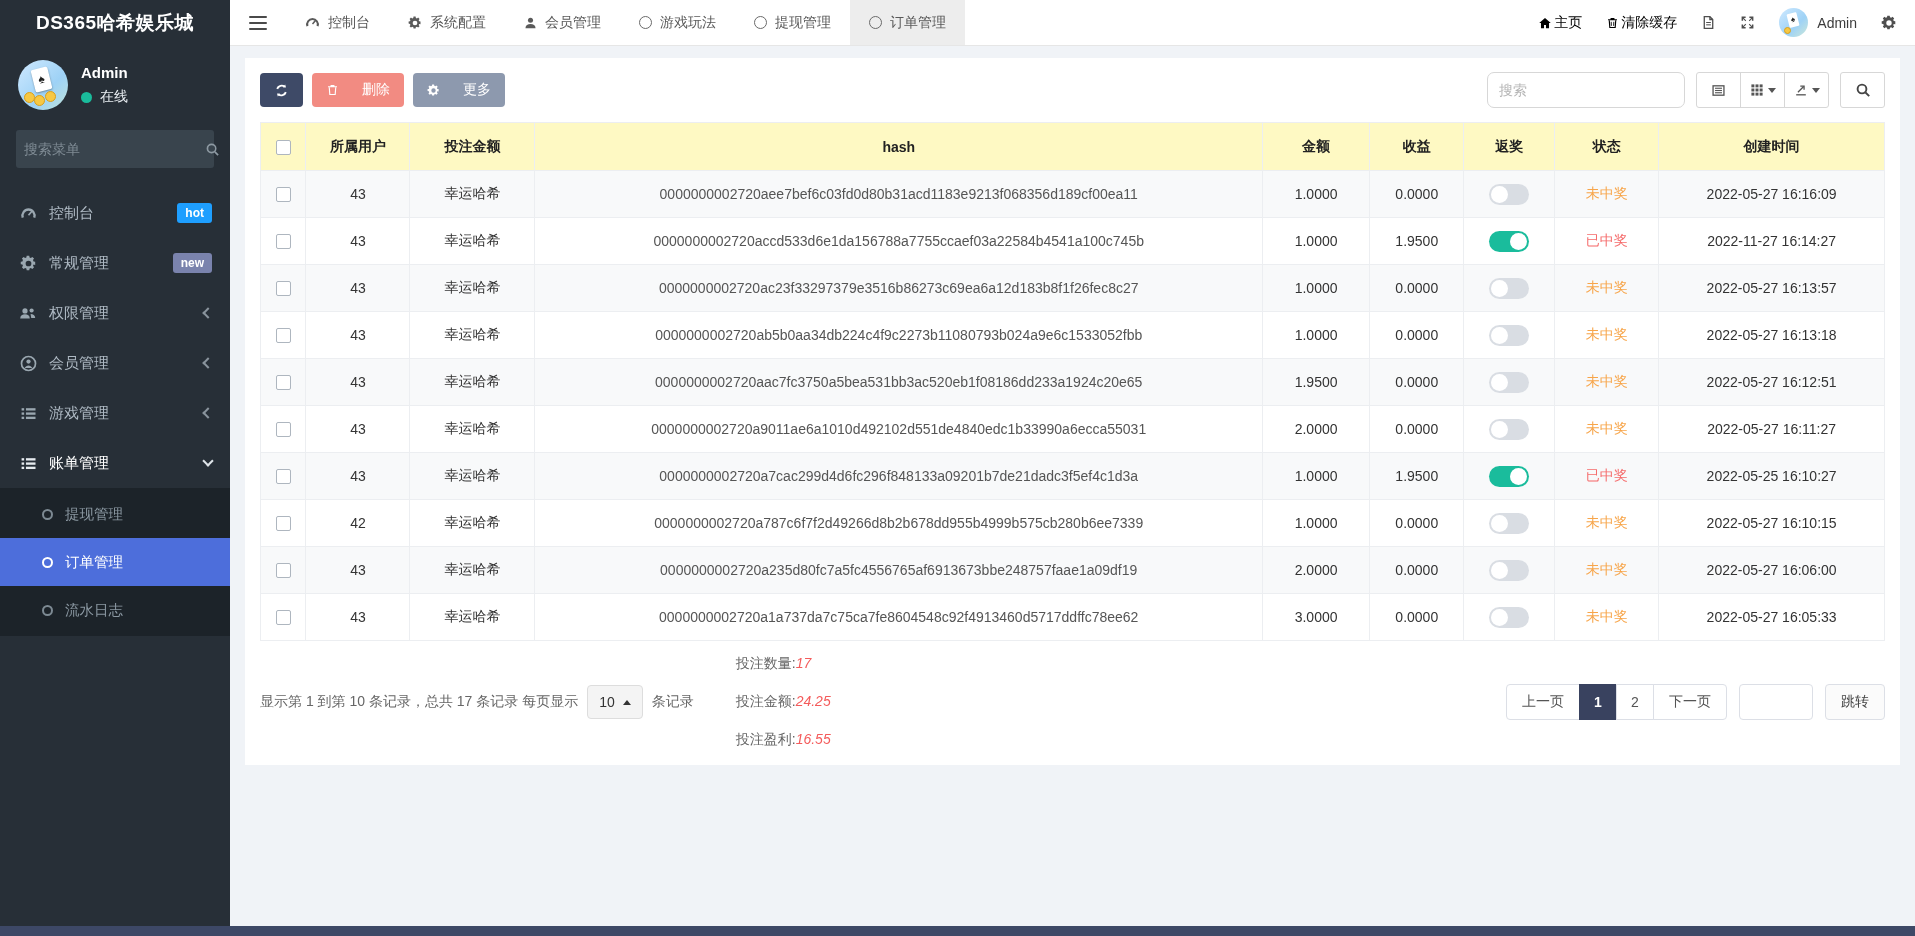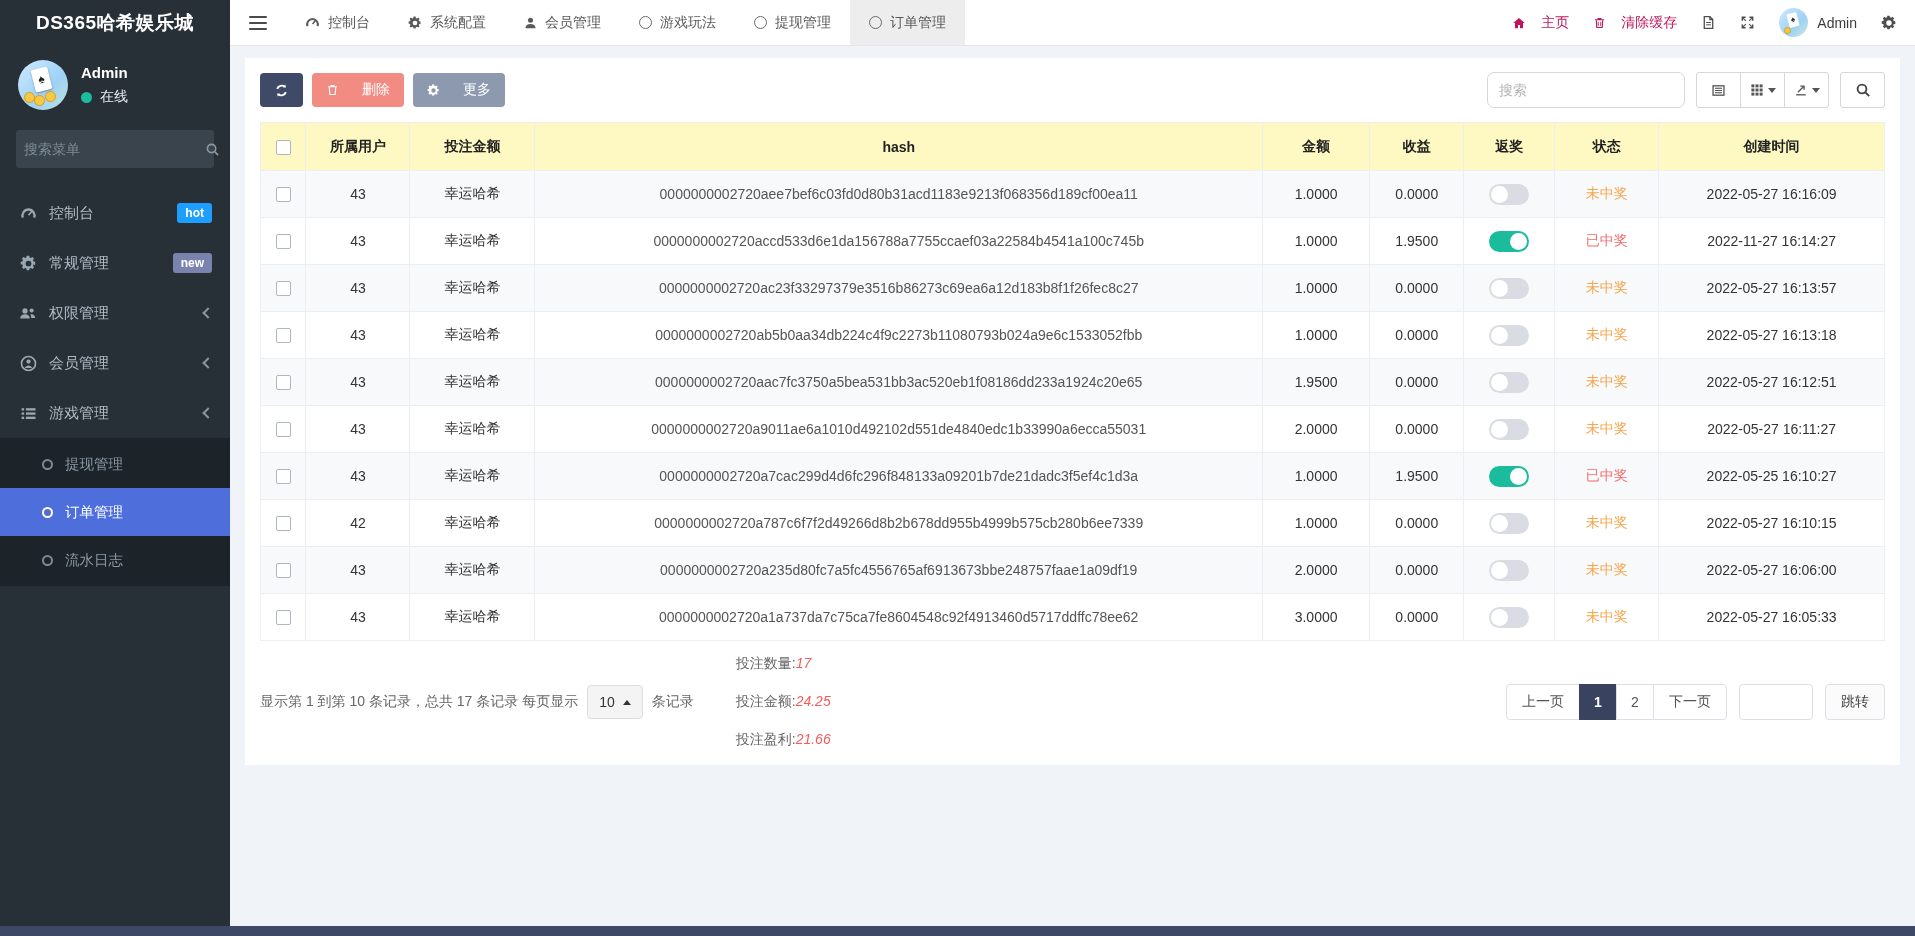--- a/index.html
+++ b/index.html
@@ -38,21 +38,21 @@
 
   
   .topnav { position:absolute; left:230px; right:0; top:0; height:46px; background:#fff; border-bottom:1px solid #e6e6e6; display:flex; align-items:stretch; z-index:3; }
   .hamburger { width:56px; display:flex; flex-direction:column; justify-content:center; align-items:center; gap:4px; cursor:pointer; }
   .hamburger b { width:18px; height:2px; background:#4a4a4a; border-radius:1px; }
   .tn-item { display:flex; align-items:center; gap:8px; padding:0 19px; color:#595959; font-size:14px; cursor:pointer; }
   .tn-item.active { background:#ededed; }
   .tn-item .ticon { color:#5a5a5a; display:flex; }
   .ocircle { width:13px; height:13px; border:1.6px solid #6a6a6a; border-radius:50%; }
   .tn-right { margin-left:auto; display:flex; align-items:center; padding-right:18px; gap:24px; }
-  .tn-link { display:flex; align-items:center; gap:15px; color:#be185d; font-size:14px; cursor:pointer; }
+  .tn-link { display:flex; align-items:center; gap:2px; color:#000000; font-size:14px; cursor:pointer; }
   .tn-iconbtn { color:#4f4f4f; cursor:pointer; display:flex; }
   .tn-admin { display:flex; align-items:center; gap:9px; cursor:pointer; }
   .avatar-sm { width:29px; height:29px; border-radius:50%; background:linear-gradient(135deg,#cfe9ff 0%,#9ed2f6 60%,#cde8d8 100%); position:relative; overflow:hidden; }
   .avatar-sm .pcard { position:absolute; left:9px; top:5px; width:10px; height:14px; background:#fff; border-radius:1px; transform:rotate(-14deg); color:#222; font-size:8px; line-height:13px; text-align:center; }
   .avatar-sm .coin { position:absolute; width:7px; height:7px; border-radius:50%; background:#f7c843; border:1px solid #d99f1d; left:5px; bottom:3px; }
   .tn-admin .aname { color:#3c3c3c; font-size:14px; }
 
   
   .main { position:absolute; left:230px; top:47px; right:0; bottom:10px; padding:11px 15px; overflow:hidden; }
   .card { background:#fff; padding:14px 15px 16px; }
@@ -186,20 +186,34 @@
             <rect x="1.5" y="3" width="2.4" height="2.2"></rect>
             <rect x="5.6" y="3" width="9" height="2.2"></rect>
             <rect x="1.5" y="7" width="2.4" height="2.2"></rect>
             <rect x="5.6" y="7" width="9" height="2.2"></rect>
             <rect x="1.5" y="11" width="2.4" height="2.2"></rect>
             <rect x="5.6" y="11" width="9" height="2.2"></rect>
           </svg>
       </span>
       <span>游戏管理</span>
       <span class="chev left"></span>
+    </div>
+    <div class="menu-item open">
+      <span class="mi-icon">
+        <svg width="17" height="17" viewBox="0 0 16 16" fill="currentColor">
+            <rect x="1.5" y="3" width="2.4" height="2.2"></rect>
+            <rect x="5.6" y="3" width="9" height="2.2"></rect>
+            <rect x="1.5" y="7" width="2.4" height="2.2"></rect>
+            <rect x="5.6" y="7" width="9" height="2.2"></rect>
+            <rect x="1.5" y="11" width="2.4" height="2.2"></rect>
+            <rect x="5.6" y="11" width="9" height="2.2"></rect>
+          </svg>
+      </span>
+      <span>账单管理</span>
+      <span class="chev down"></span>
     </div>
     <div class="submenu">
       <div class="submenu-item">
         <span class="bullet"></span>
         <span>提现管理</span>
       </div>
       <div class="submenu-item active">
         <span class="bullet"></span>
         <span>订单管理</span>
       </div>
@@ -539,21 +553,21 @@
       <span>显示第 1 到第 10 条记录，总共 17 条记录 每页显示</span>
       <span class="pg-size">
         <span>10</span>
         <span class="caret-up"></span>
       </span>
       <span>条记录</span>
 
       <span class="stats">
         <span class="stat"><span>投注数量:</span><span class="v">17</span></span>
         <span class="stat"><span>投注金额:</span><span class="v">24.25</span></span>
-        <span class="stat"><span>投注盈利:</span><span class="v">21.66</span></span>
+        <span class="stat"><span>投注盈利:</span><span class="v">16.55</span></span>
       </span>
 
       <div class="pagination">
         <button class="pg-btn first">上一页</button>
         <button class="pg-btn num active">1</button>
         <button class="pg-btn num">2</button>
         <button class="pg-btn last">下一页</button>
         <input type="text" class="jump-input" style="">
         <button class="jump-btn">跳转</button>
       </div>

